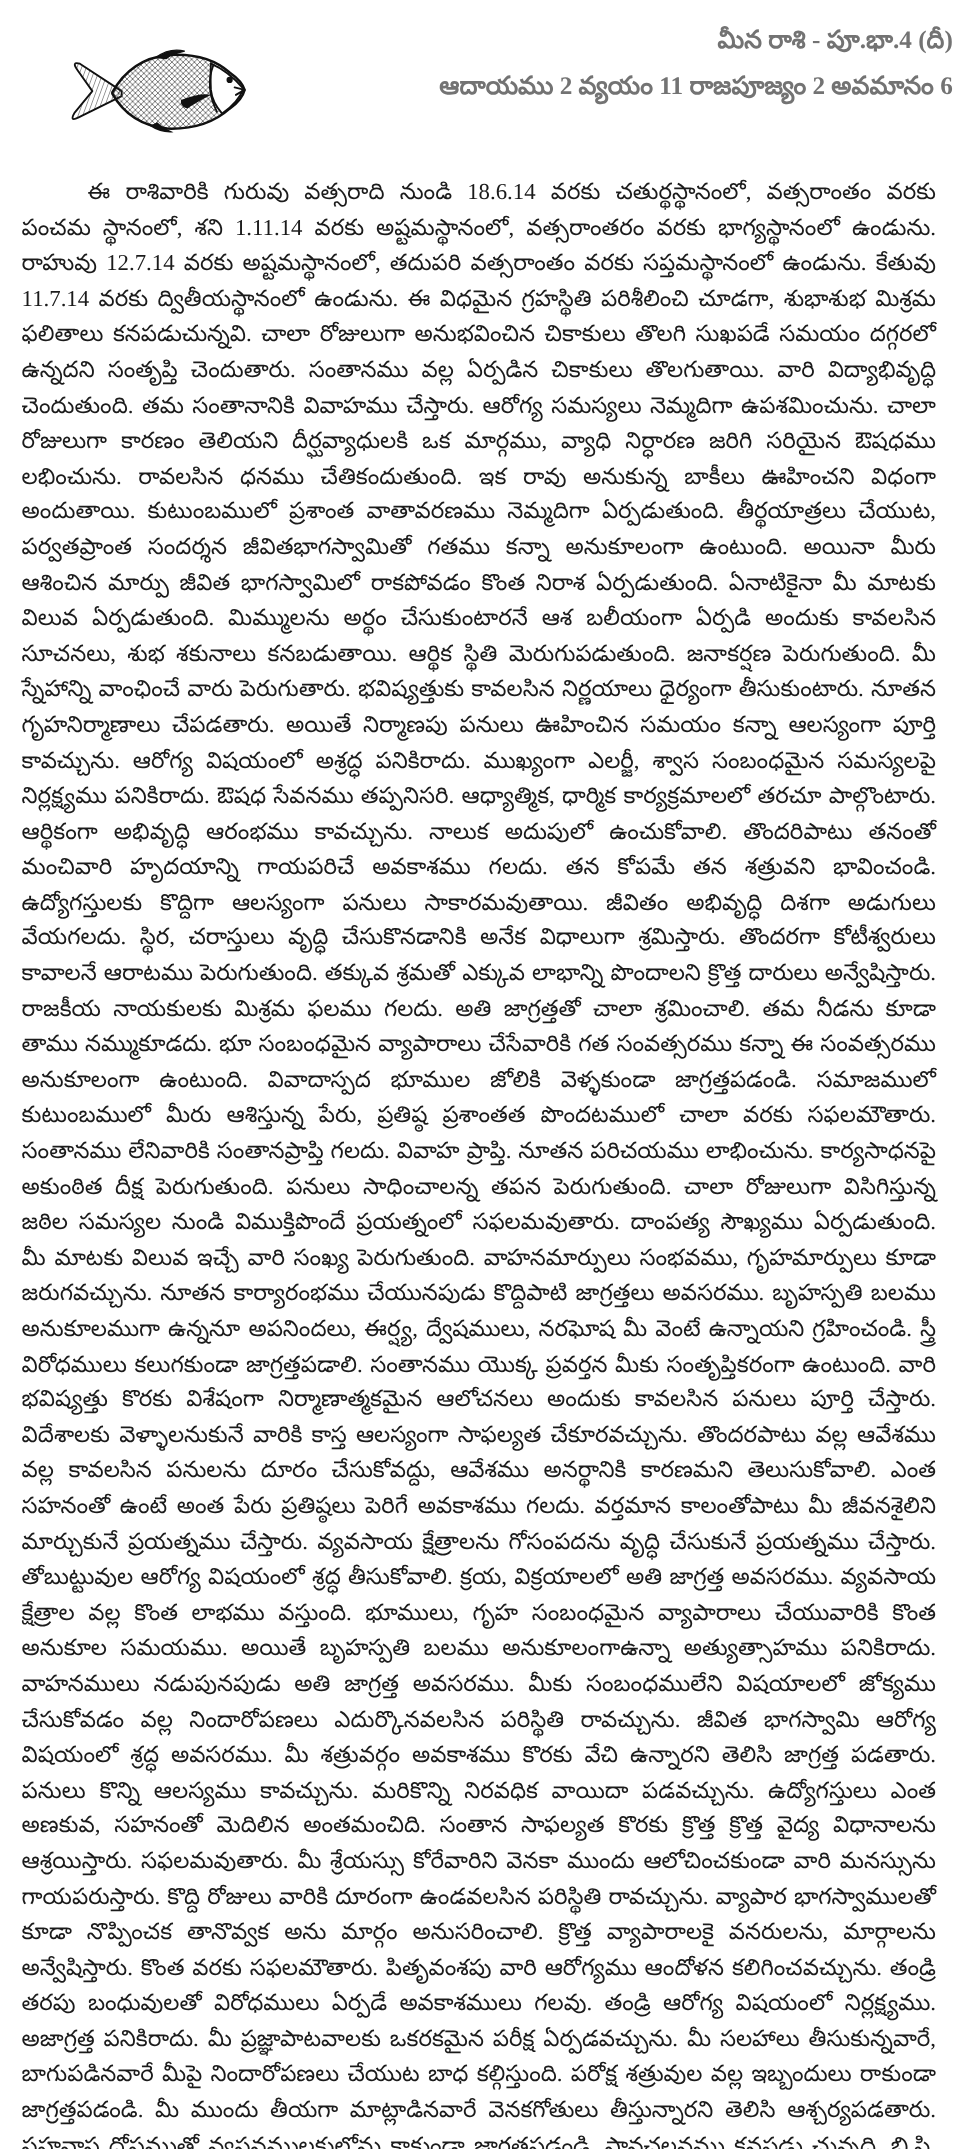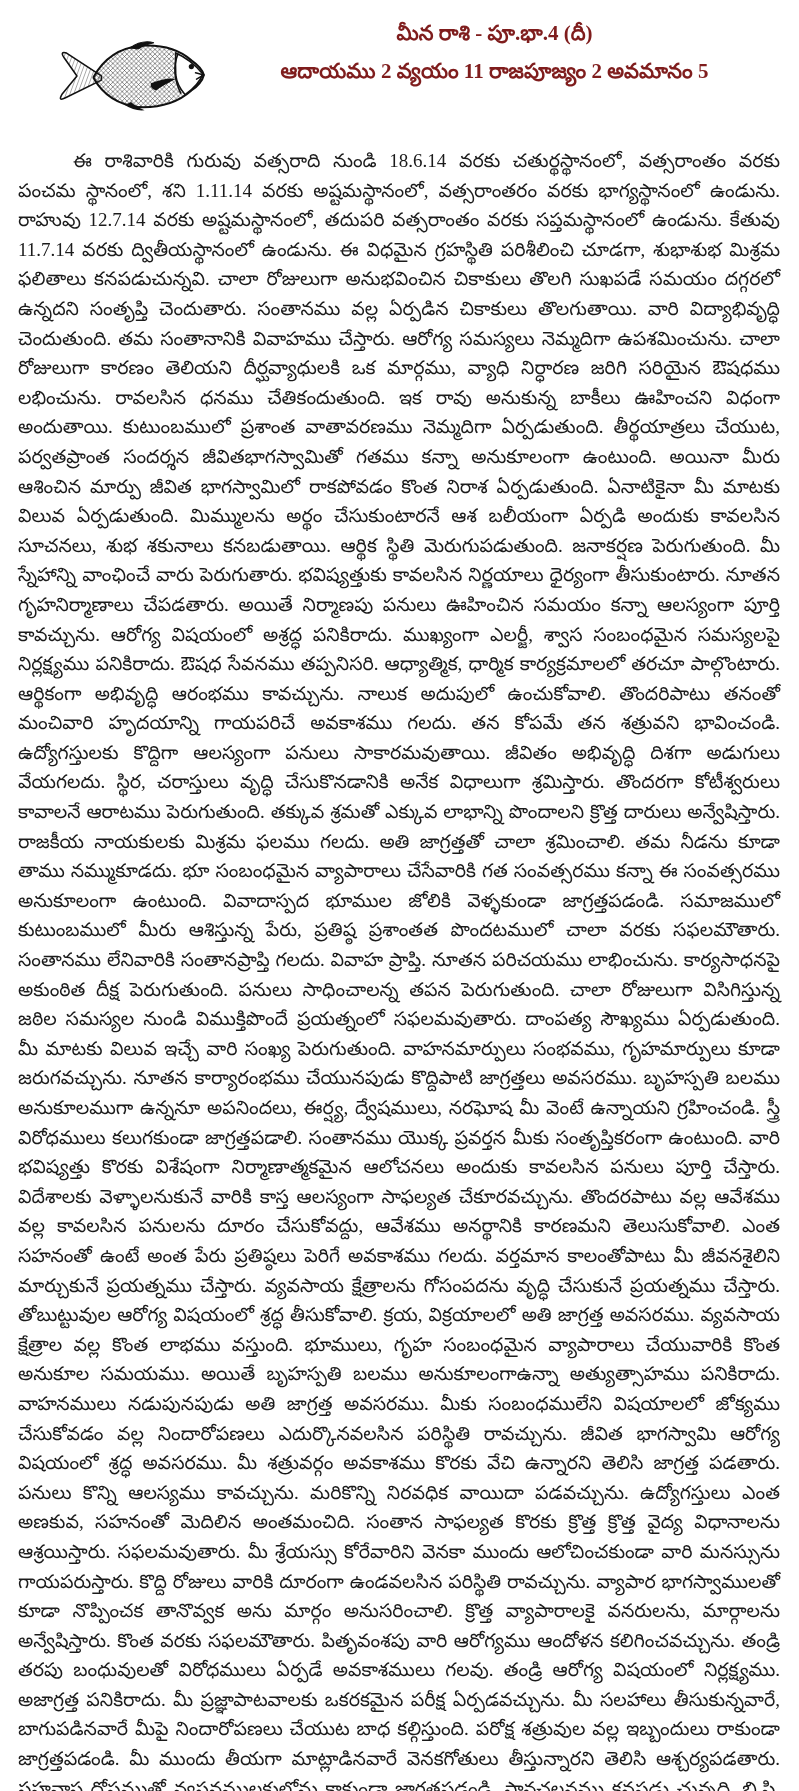--- a/index.html
+++ b/index.html
@@ -26,25 +26,25 @@
     top: 34px;
     width: 156px;
     height: 86px;
   }
   .fish-wrap svg { width: 100%; height: 100%; display: block; }
   .header-lines {
     position: absolute;
     left: 195px;
     right: 5px;
     top: 14px;
-    text-align: center;
+    text-align: right;
     font-weight: bold;
     font-size: 21px;
     line-height: 38px;
-    color: #7f1d1d;
+    color: #737373;
     white-space: nowrap;
   }
   .body-area {
     padding: 8px 19px 0 18px;
   }
   .body-text {
     margin: 0;
     text-align: justify;
     text-indent: 55px;
     font-size: 19px;
@@ -86,21 +86,21 @@
         <path d="M150 24 Q172 8 196 14 Q176 18 166 26 Z" fill="#111" stroke="#111" stroke-width="2"></path>
 
         <path d="M190 92 Q222 80 238 84 Q214 96 200 106 Q188 102 190 92 Z" fill="#111"></path>
 
         <path d="M140 134 Q158 146 178 144 Q160 136 152 128 Z" fill="#111"></path>
       </svg>
     </div>
 
     <div class="header-lines">
       <div>మీన రాశి - పూ.భా.4 (దీ)</div>
-      <div>ఆదాయము 2  వ్యయం 11 రాజపూజ్యం 2 అవమానం 5</div>
+      <div>ఆదాయము 2  వ్యయం 11 రాజపూజ్యం 2 అవమానం 6</div>
     </div>
 
   </div>
 
   <div class="body-area">
     <p class="body-text">ఈ రాశివారికి గురువు వత్సరాది నుండి 18.6.14 వరకు చతుర్థస్థానంలో, వత్సరాంతం వరకు పంచమ స్థానంలో, శని 1.11.14 వరకు అష్టమస్థానంలో, వత్సరాంతరం వరకు భాగ్యస్థానంలో ఉండును. రాహువు 12.7.14 వరకు అష్టమస్థానంలో, తదుపరి వత్సరాంతం వరకు సప్తమస్థానంలో ఉండును. కేతువు 11.7.14 వరకు ద్వితీయస్థానంలో ఉండును. ఈ విధమైన గ్రహస్థితి పరిశీలించి చూడగా, శుభాశుభ మిశ్రమ ఫలితాలు కనపడుచున్నవి. చాలా రోజులుగా అనుభవించిన చికాకులు తొలగి సుఖపడే సమయం దగ్గరలో ఉన్నదని సంతృప్తి చెందుతారు. సంతానము వల్ల ఏర్పడిన చికాకులు తొలగుతాయి. వారి విద్యాభివృద్ధి చెందుతుంది. తమ సంతానానికి వివాహము చేస్తారు. ఆరోగ్య సమస్యలు నెమ్మదిగా ఉపశమించును. చాలా రోజులుగా కారణం తెలియని దీర్ఘవ్యాధులకి ఒక మార్గము, వ్యాధి నిర్ధారణ జరిగి సరియైన ఔషధము లభించును. రావలసిన ధనము చేతికందుతుంది. ఇక రావు అనుకున్న బాకీలు ఊహించని విధంగా అందుతాయి. కుటుంబములో ప్రశాంత వాతావరణము నెమ్మదిగా ఏర్పడుతుంది. తీర్థయాత్రలు చేయుట, పర్వతప్రాంత సందర్శన జీవితభాగస్వామితో గతము కన్నా అనుకూలంగా ఉంటుంది. అయినా మీరు ఆశించిన మార్పు జీవిత భాగస్వామిలో రాకపోవడం కొంత నిరాశ ఏర్పడుతుంది. ఏనాటికైనా మీ మాటకు విలువ ఏర్పడుతుంది. మిమ్ములను అర్థం చేసుకుంటారనే ఆశ బలీయంగా ఏర్పడి అందుకు కావలసిన సూచనలు, శుభ శకునాలు కనబడుతాయి. ఆర్థిక స్థితి మెరుగుపడుతుంది. జనాకర్షణ పెరుగుతుంది. మీ స్నేహాన్ని వాంఛించే వారు పెరుగుతారు. భవిష్యత్తుకు కావలసిన నిర్ణయాలు ధైర్యంగా తీసుకుంటారు. నూతన గృహనిర్మాణాలు చేపడతారు. అయితే నిర్మాణపు పనులు ఊహించిన సమయం కన్నా ఆలస్యంగా పూర్తి కావచ్చును. ఆరోగ్య విషయంలో అశ్రద్ధ పనికిరాదు. ముఖ్యంగా ఎలర్జీ, శ్వాస సంబంధమైన సమస్యలపై నిర్లక్ష్యము పనికిరాదు. ఔషధ సేవనము తప్పనిసరి. ఆధ్యాత్మిక, ధార్మిక కార్యక్రమాలలో తరచూ పాల్గొంటారు. ఆర్థికంగా అభివృద్ధి ఆరంభము కావచ్చును. నాలుక అదుపులో ఉంచుకోవాలి. తొందరిపాటు తనంతో మంచివారి హృదయాన్ని గాయపరిచే అవకాశము గలదు. తన కోపమే తన శత్రువని భావించండి. ఉద్యోగస్తులకు కొద్దిగా ఆలస్యంగా పనులు సాకారమవుతాయి. జీవితం అభివృద్ధి దిశగా అడుగులు వేయగలదు. స్థిర, చరాస్తులు వృద్ధి చేసుకొనడానికి అనేక విధాలుగా శ్రమిస్తారు. తొందరగా కోటీశ్వరులు కావాలనే ఆరాటము పెరుగుతుంది. తక్కువ శ్రమతో ఎక్కువ లాభాన్ని పొందాలని క్రొత్త దారులు అన్వేషిస్తారు. రాజకీయ నాయకులకు మిశ్రమ ఫలము గలదు. అతి జాగ్రత్తతో చాలా శ్రమించాలి. తమ నీడను కూడా తాము నమ్ముకూడదు. భూ సంబంధమైన వ్యాపారాలు చేసేవారికి గత సంవత్సరము కన్నా ఈ సంవత్సరము అనుకూలంగా ఉంటుంది. వివాదాస్పద భూముల జోలికి వెళ్ళకుండా జాగ్రత్తపడండి. సమాజములో కుటుంబములో మీరు ఆశిస్తున్న పేరు, ప్రతిష్ఠ ప్రశాంతత పొందటములో చాలా వరకు సఫలమౌతారు. సంతానము లేనివారికి సంతానప్రాప్తి గలదు. వివాహ ప్రాప్తి. నూతన పరిచయము లాభించును. కార్యసాధనపై అకుంఠిత దీక్ష పెరుగుతుంది. పనులు సాధించాలన్న తపన పెరుగుతుంది. చాలా రోజులుగా విసిగిస్తున్న జఠిల సమస్యల నుండి విముక్తిపొందే ప్రయత్నంలో సఫలమవుతారు. దాంపత్య సౌఖ్యము ఏర్పడుతుంది. మీ మాటకు విలువ ఇచ్చే వారి సంఖ్య పెరుగుతుంది. వాహనమార్పులు సంభవము, గృహమార్పులు కూడా జరుగవచ్చును. నూతన కార్యారంభము చేయునపుడు కొద్దిపాటి జాగ్రత్తలు అవసరము. బృహస్పతి బలము అనుకూలముగా ఉన్ననూ అపనిందలు, ఈర్ష్య, ద్వేషములు, నరఘోష మీ వెంటే ఉన్నాయని గ్రహించండి. స్త్రీ విరోధములు కలుగకుండా జాగ్రత్తపడాలి. సంతానము యొక్క ప్రవర్తన మీకు సంతృప్తికరంగా ఉంటుంది. వారి భవిష్యత్తు కొరకు విశేషంగా నిర్మాణాత్మకమైన ఆలోచనలు అందుకు కావలసిన పనులు పూర్తి చేస్తారు. విదేశాలకు వెళ్ళాలనుకునే వారికి కాస్త ఆలస్యంగా సాఫల్యత చేకూరవచ్చును. తొందరపాటు వల్ల ఆవేశము వల్ల కావలసిన పనులను దూరం చేసుకోవద్దు, ఆవేశము అనర్థానికి కారణమని తెలుసుకోవాలి. ఎంత సహనంతో ఉంటే అంత పేరు ప్రతిష్ఠలు పెరిగే అవకాశము గలదు. వర్తమాన కాలంతోపాటు మీ జీవనశైలిని మార్చుకునే ప్రయత్నము చేస్తారు. వ్యవసాయ క్షేత్రాలను గోసంపదను వృద్ధి చేసుకునే ప్రయత్నము చేస్తారు. తోబుట్టువుల ఆరోగ్య విషయంలో శ్రద్ధ తీసుకోవాలి. క్రయ, విక్రయాలలో అతి జాగ్రత్త అవసరము. వ్యవసాయ క్షేత్రాల వల్ల కొంత లాభము వస్తుంది. భూములు, గృహ సంబంధమైన వ్యాపారాలు చేయువారికి కొంత అనుకూల సమయము. అయితే బృహస్పతి బలము అనుకూలంగాఉన్నా అత్యుత్సాహము పనికిరాదు. వాహనములు నడుపునపుడు అతి జాగ్రత్త అవసరము. మీకు సంబంధములేని విషయాలలో జోక్యము చేసుకోవడం వల్ల నిందారోపణలు ఎదుర్కొనవలసిన పరిస్థితి రావచ్చును. జీవిత భాగస్వామి ఆరోగ్య విషయంలో శ్రద్ధ అవసరము. మీ శత్రువర్గం అవకాశము కొరకు వేచి ఉన్నారని తెలిసి జాగ్రత్త పడతారు. పనులు కొన్ని ఆలస్యము కావచ్చును. మరికొన్ని నిరవధిక వాయిదా పడవచ్చును. ఉద్యోగస్తులు ఎంత అణకువ, సహనంతో మెదిలిన అంతమంచిది. సంతాన సాఫల్యత కొరకు క్రొత్త క్రొత్త వైద్య విధానాలను ఆశ్రయిస్తారు. సఫలమవుతారు. మీ శ్రేయస్సు కోరేవారిని వెనకా ముందు ఆలోచించకుండా వారి మనస్సును గాయపరుస్తారు. కొద్ది రోజులు వారికి దూరంగా ఉండవలసిన పరిస్థితి రావచ్చును. వ్యాపార భాగస్వాములతో కూడా నొప్పించక తానొవ్వక అను మార్గం అనుసరించాలి. క్రొత్త వ్యాపారాలకై వనరులను, మార్గాలను అన్వేషిస్తారు. కొంత వరకు సఫలమౌతారు. పితృవంశపు వారి ఆరోగ్యము ఆందోళన కలిగించవచ్చును. తండ్రి తరపు బంధువులతో విరోధములు ఏర్పడే అవకాశములు గలవు. తండ్రి ఆరోగ్య విషయంలో నిర్లక్ష్యము. అజాగ్రత్త పనికిరాదు. మీ ప్రజ్ఞాపాటవాలకు ఒకరకమైన పరీక్ష ఏర్పడవచ్చును. మీ సలహాలు తీసుకున్నవారే, బాగుపడినవారే మీపై నిందారోపణలు చేయుట బాధ కల్గిస్తుంది. పరోక్ష శత్రువుల వల్ల ఇబ్బందులు రాకుండా జాగ్రత్తపడండి. మీ ముందు తీయగా మాట్లాడినవారే వెనకగోతులు తీస్తున్నారని తెలిసి ఆశ్చర్యపడతారు. సహవాస దోషముతో వ్యసనములకులోను కాకుండా జాగ్రత్తపడండి. స్థానచలనము కనపడు చున్నది. బి.పి. షుగర్ ఎముకలకు సంబంధించిన బాధలు ఏర్పడవచ్చును. జీవిత భాగస్వామి పేరుతో నూతన వ్యాపారాలు ప్రారంభించాలని ప్రయత్నాలు చేస్తారు. ప్రయాణాలు చేయునపుడు జాగ్రత్త అవసరము. చోరభయం కలదు. జాగ్రత్త అవసరము. రాజకీయంగా నాయకులకు నూతన అవకాశాలు లభిస్తాయి. కాని మీ వ్యక్తిగత జాతకంతో నిష్ణాతులైన జ్యోతిషులను సంప్రదించి నిర్ణయం తీసుకోవాలి. తమకు ఆసక్తి లేకున్నా కొన్ని బాధ్యతలు నిర్వర్తించాల్సిన పరిస్థితి ఏర్పడుతుంది. మానవతా దృక్పధంతో స్వీకరిస్తారు. ప్రభుత్వానికి చెల్లించవలసిన బకాయిల విషయంలో అశ్రద్ధ పనికిరాదు. కుటుంబములో కొందరి ప్రవర్తన ఇబ్బందికరంగా మారుతుంది. కోర్టుకేసులు, పోలీస్‌స్టేషన్ సందర్శన మొదలైన విషయాలు చికాకు కల్పించవచ్చును. శని, రాహు, కుజ శాంతి పరిహారాలు అవసరము. ప్రతి నిత్యము శ్రీ విష్ణు సహస్రనామ పారాయణము, ఆపదుద్ధార స్తోత్రము చేసిన మేలు జరుగును. స్త్రీలు మహాలక్ష్మి స్తోత్రము, ప్రతినిత్యము గోవులకి ఆహారము పెట్టుట, పేద వారికి వస్త్రదానము వల్ల ఉత్తమమైన ఫలితాలు రావడంలో అడ్డంకులు ఉండవు.</p>
   </div>
 
 </div>
 

